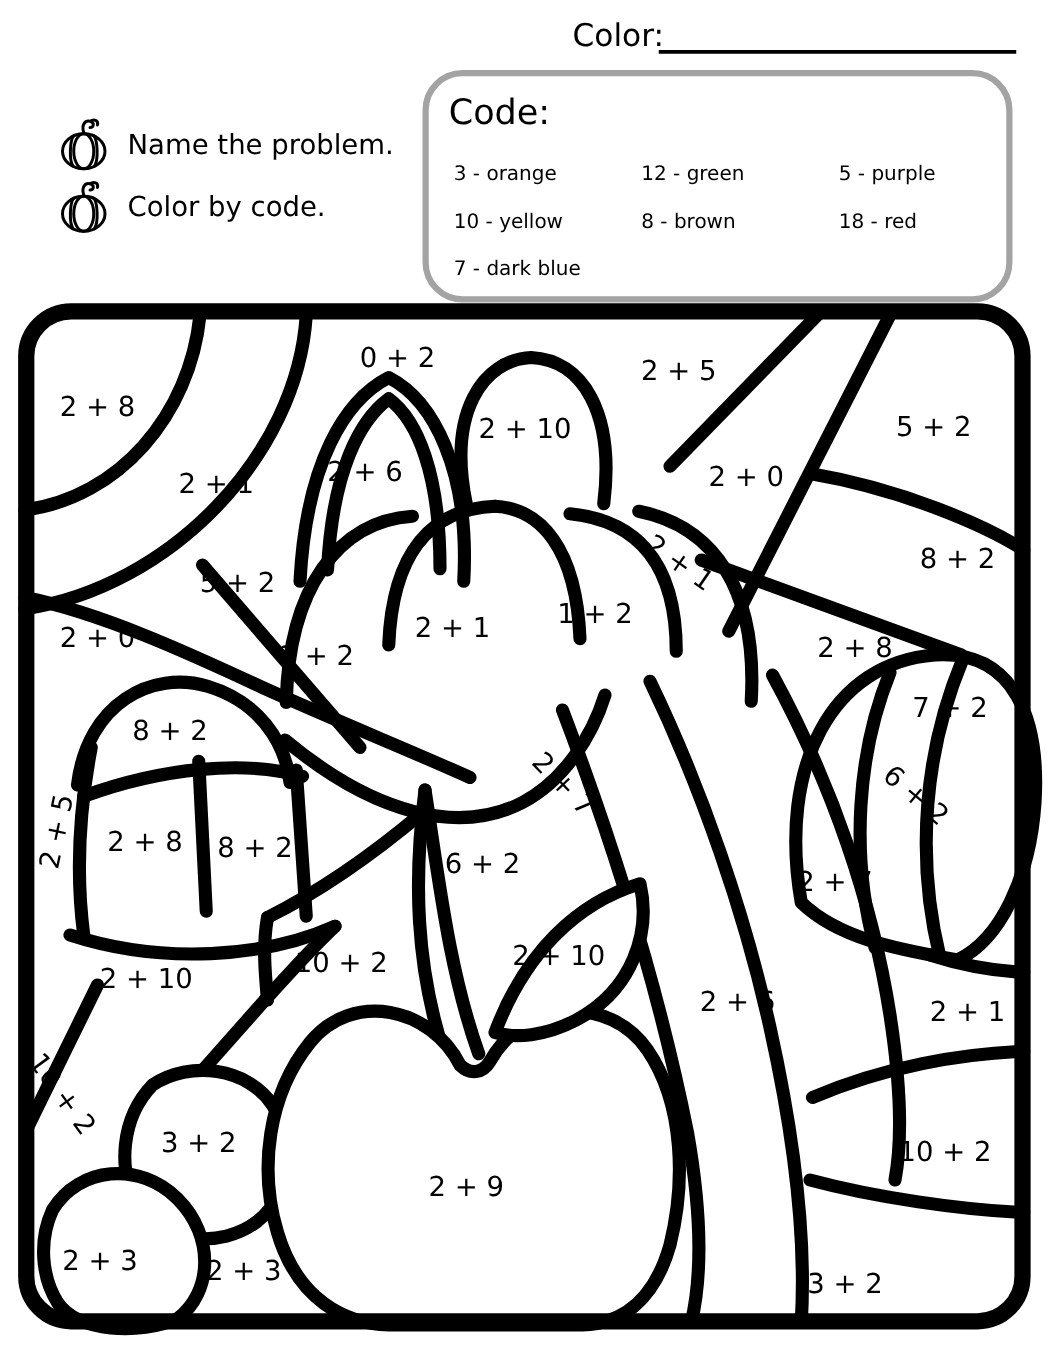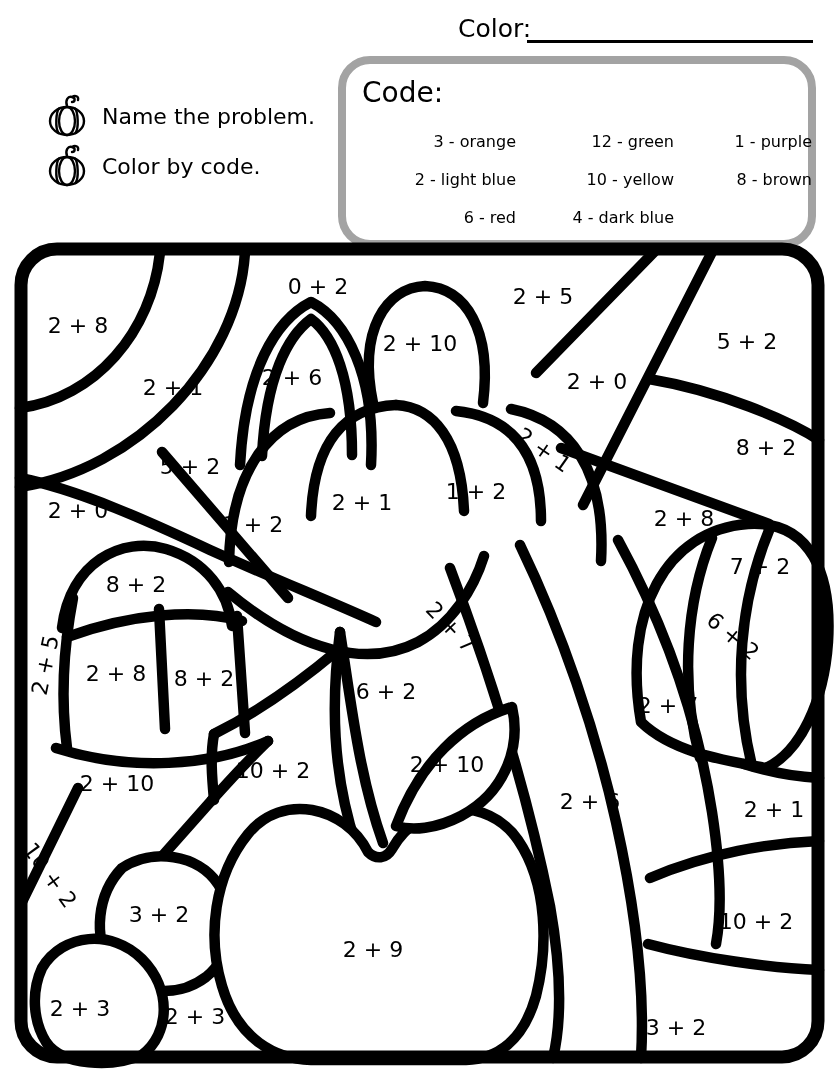--- a/index.html
+++ b/index.html
@@ -9,22 +9,22 @@
   
   .title{left:26px;top:10px;font-size:31px;font-weight:600;line-height:1.22;letter-spacing:.5px;}
   .title span{display:block;}
   .name-row{left:458px;top:14px;font-size:25px;}
   .name-line{left:527px;top:40px;width:286px;height:0;border-bottom:3px solid #000;}
   .instr{left:44px;font-size:22px;display:flex;align-items:center;gap:12px;}
   .instr-1{top:94px;}
   .instr-2{top:144px;}
   .pumpkin{width:46px;height:44px;flex:0 0 auto;}
   
-  .code-box{left:338px;top:56px;width:462px;height:176px;border:8px solid #a3a3a3;border-radius:32px;
-            padding:0;box-sizing:content-box;text-align:right;}
+  .code-box{left:338px;top:56px;width:462px;height:176px;border:5px solid #a3a3a3;border-radius:32px;
+            padding:0;box-sizing:content-box;}
   .code-title{position:absolute;left:16px;top:12px;font-size:28px;font-weight:500;}
   .code-grid{position:absolute;left:20px;top:58px;width:430px;display:grid;
              grid-template-columns:150px 158px 138px;grid-auto-rows:38px;align-items:center;
              font-size:16px;}
   .code-item{white-space:nowrap;}
   
   svg.picture{position:absolute;left:0;top:0;}
   .ln{fill:none;stroke:#000;stroke-width:10.5;stroke-linecap:round;stroke-linejoin:round;}
   .ln-fill{fill:#fff;stroke:#000;stroke-width:10.5;stroke-linejoin:round;}
   .frame{fill:none;stroke:#000;stroke-width:13;}
@@ -58,26 +58,25 @@
     <path class="pk" d="M 15 14.5 C 12 18 11 34 14.5 39 M 31 14.5 C 34 18 35 34 31.5 39"></path>
   </svg>
   <span>Color by code.</span>
 </div>
 
 <div class="abs code-box">
   <div class="code-title">Code:</div>
   <div class="code-grid">
     <div class="code-item">3 - orange</div>
     <div class="code-item">12 - green</div>
-    <div class="code-item">1 - purple</div>
-    <div class="code-item">2 - light blue</div>
+    <div class="code-item">5 - purple</div>
     <div class="code-item">10 - yellow</div>
     <div class="code-item">8 - brown</div>
-    <div class="code-item">6  - red</div>
-    <div class="code-item">4 - dark blue</div>
+    <div class="code-item">18  - red</div>
+    <div class="code-item">7 - dark blue</div>
   </div>
 </div>
 
 <svg class="picture" width="838" height="1080" viewBox="0 0 838 1080">
 
   <path class="ln" d="M 20 408 C 95 398 152 332 160 252"></path>
   <path class="ln" d="M 20 487 C 135 470 238 365 245 252"></path>
 
   <path class="ln" d="M 20 478 C 80 490 150 522 210 550 C 272 578 332 602 376 622"></path>
   <path class="ln" d="M 162 452 L 288 598"></path>

